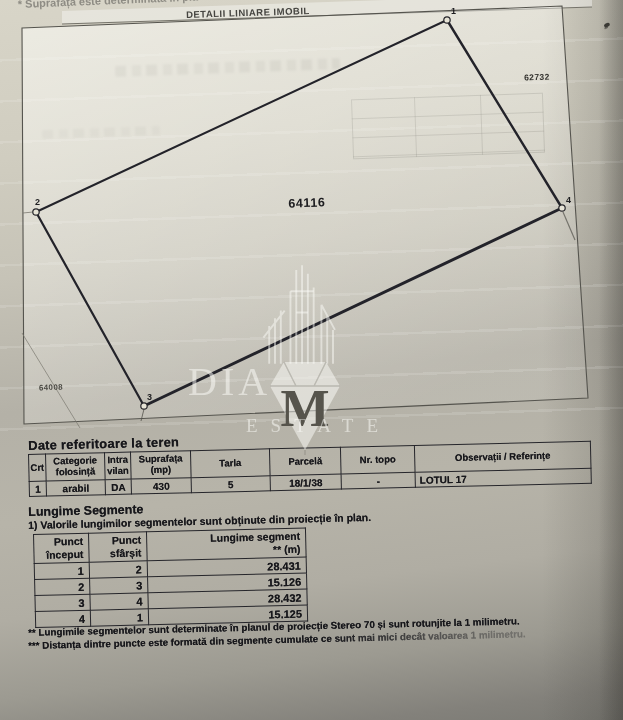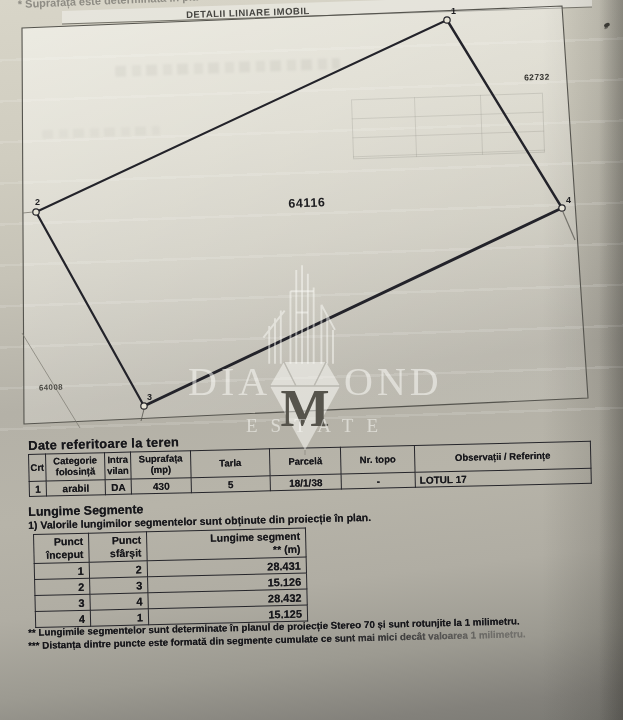--- a/index.html
+++ b/index.html
@@ -203,19 +203,18 @@
         <path d="M24,105 V66 M30,105 V58 M36,105 V50 M18,78 L40,50"></path>
         <path d="M78,105 V44 M84,105 V56 M90,105 V70 M78,44 L92,70"></path>
       </g>
     </svg>
     <span id="wm-dia" class="wm-serif">DIA</span>
     <svg id="wm-diamond" width="74" height="100" viewBox="0 0 74 100">
       <path d="M16,6 L58,6 L72,30 L37,94 L2,30 Z" fill="rgba(253,253,250,.5)"></path>
       <path d="M2,30 H72 M16,6 L28,30 M58,6 L46,30 M37,94 V99" stroke="rgba(120,118,108,.35)" stroke-width="1.5" fill="none"></path>
       <text x="37" y="70" font-size="52" font-weight="bold" text-anchor="middle" font-family="Liberation Serif, DejaVu Serif, serif" fill="#56544c">M</text>
     </svg>
-    <span id="wm-ond" class="wm-serif">OND</span>
     <div id="wm-estate" class="wm-serif">ESTATE</div>
   </div>
 
   <div id="speck"></div>
   <div id="right-shadow"></div>
 </div>
 
 </body></html>

